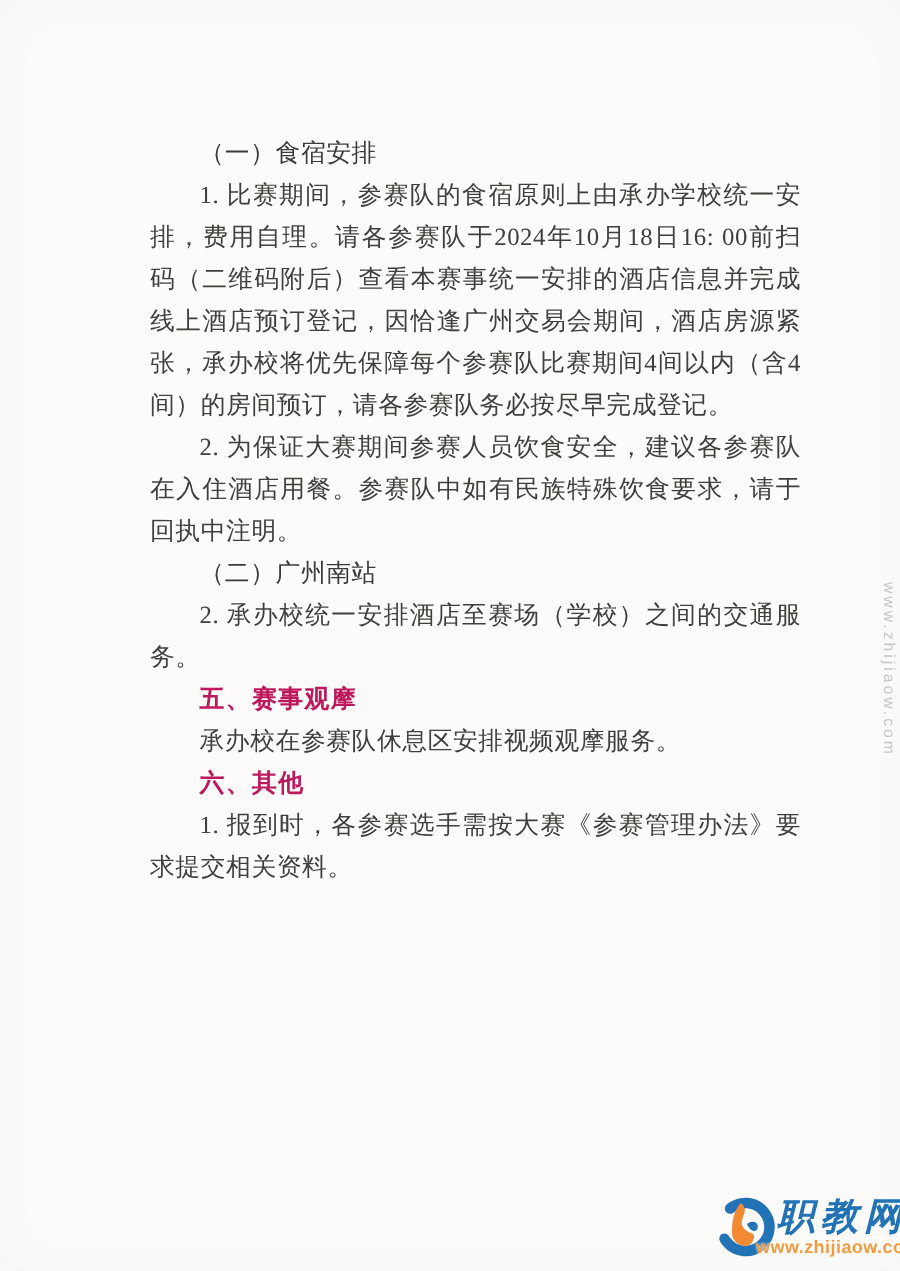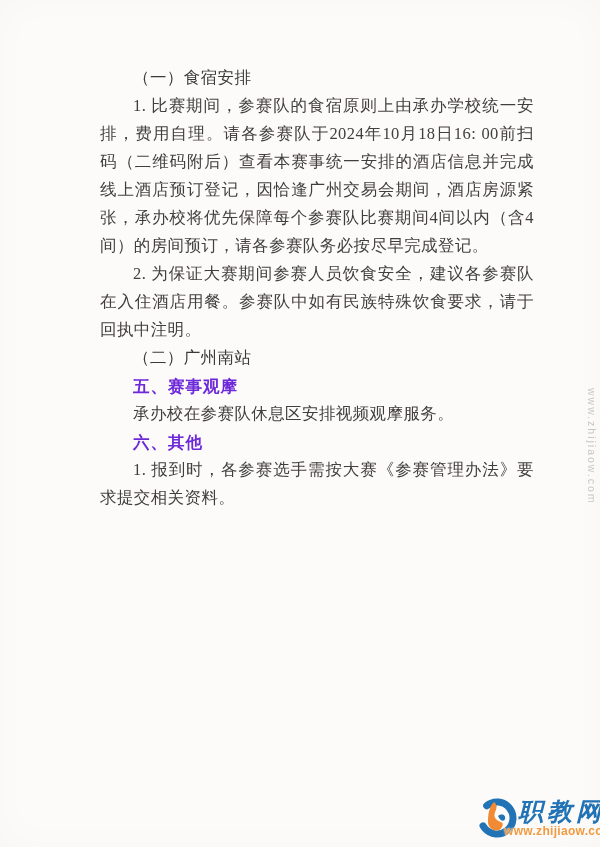--- a/index.html
+++ b/index.html
@@ -10,33 +10,33 @@
   }
   .page{
     position:relative;
     width:600px;height:847px;
     background:#fcfbf9;
     overflow:hidden;
     box-shadow:inset 0 0 40px rgba(0,0,0,0.02);
   }
   .doc{
     position:absolute;
-    left:100px;top:64px;width:434px;
+    left:100px;top:88px;width:434px;
     font-size:16.5px;
     line-height:28px;
     color:#413f3c;
     text-align:justify;
     letter-spacing:0.4px;
   }
   .doc p{margin:0;text-indent:2em;}
   .doc .sub-heading{text-indent:2em;color:#3c3a37;}
   .doc .bold-heading{
     text-indent:2em;
     font-weight:700;
-    color:#6d28d9;
+    color:#be185d;
     font-family:"Liberation Sans","DejaVu Sans",sans-serif;
     letter-spacing:1px;
   }
   .side-watermark{
     position:absolute;
     right:2px;top:388px;
     writing-mode:vertical-rl;
     font-family:"Liberation Sans","DejaVu Sans",sans-serif;
     font-size:10.5px;
     letter-spacing:2px;
@@ -81,20 +81,21 @@
 </head>
 <body>
 
 <div class="page">
 
   <div class="doc">
     <p class="sub-heading">（一）食宿安排</p>
     <p class="paragraph">1. 比赛期间，参赛队的食宿原则上由承办学校统一安排，费用自理。请各参赛队于2024年10月18日16: 00前扫码（二维码附后）查看本赛事统一安排的酒店信息并完成线上酒店预订登记，因恰逢广州交易会期间，酒店房源紧张，承办校将优先保障每个参赛队比赛期间4间以内（含4间）的房间预订，请各参赛队务必按尽早完成登记。</p>
     <p class="paragraph">2. 为保证大赛期间参赛人员饮食安全，建议各参赛队在入住酒店用餐。参赛队中如有民族特殊饮食要求，请于回执中注明。</p>
     <p class="sub-heading">（二）广州南站</p>
+    <p class="paragraph">2. 承办校统一安排酒店至赛场（学校）之间的交通服务。</p>
     <p class="bold-heading">五、赛事观摩</p>
     <p class="paragraph">承办校在参赛队休息区安排视频观摩服务。</p>
     <p class="bold-heading">六、其他</p>
     <p class="paragraph">1. 报到时，各参赛选手需按大赛《参赛管理办法》要求提交相关资料。</p>
   </div>
 
   <div class="side-watermark">www.zhijiaow.com</div>
 
   <div class="logo">
     <span class="logo-mark">

